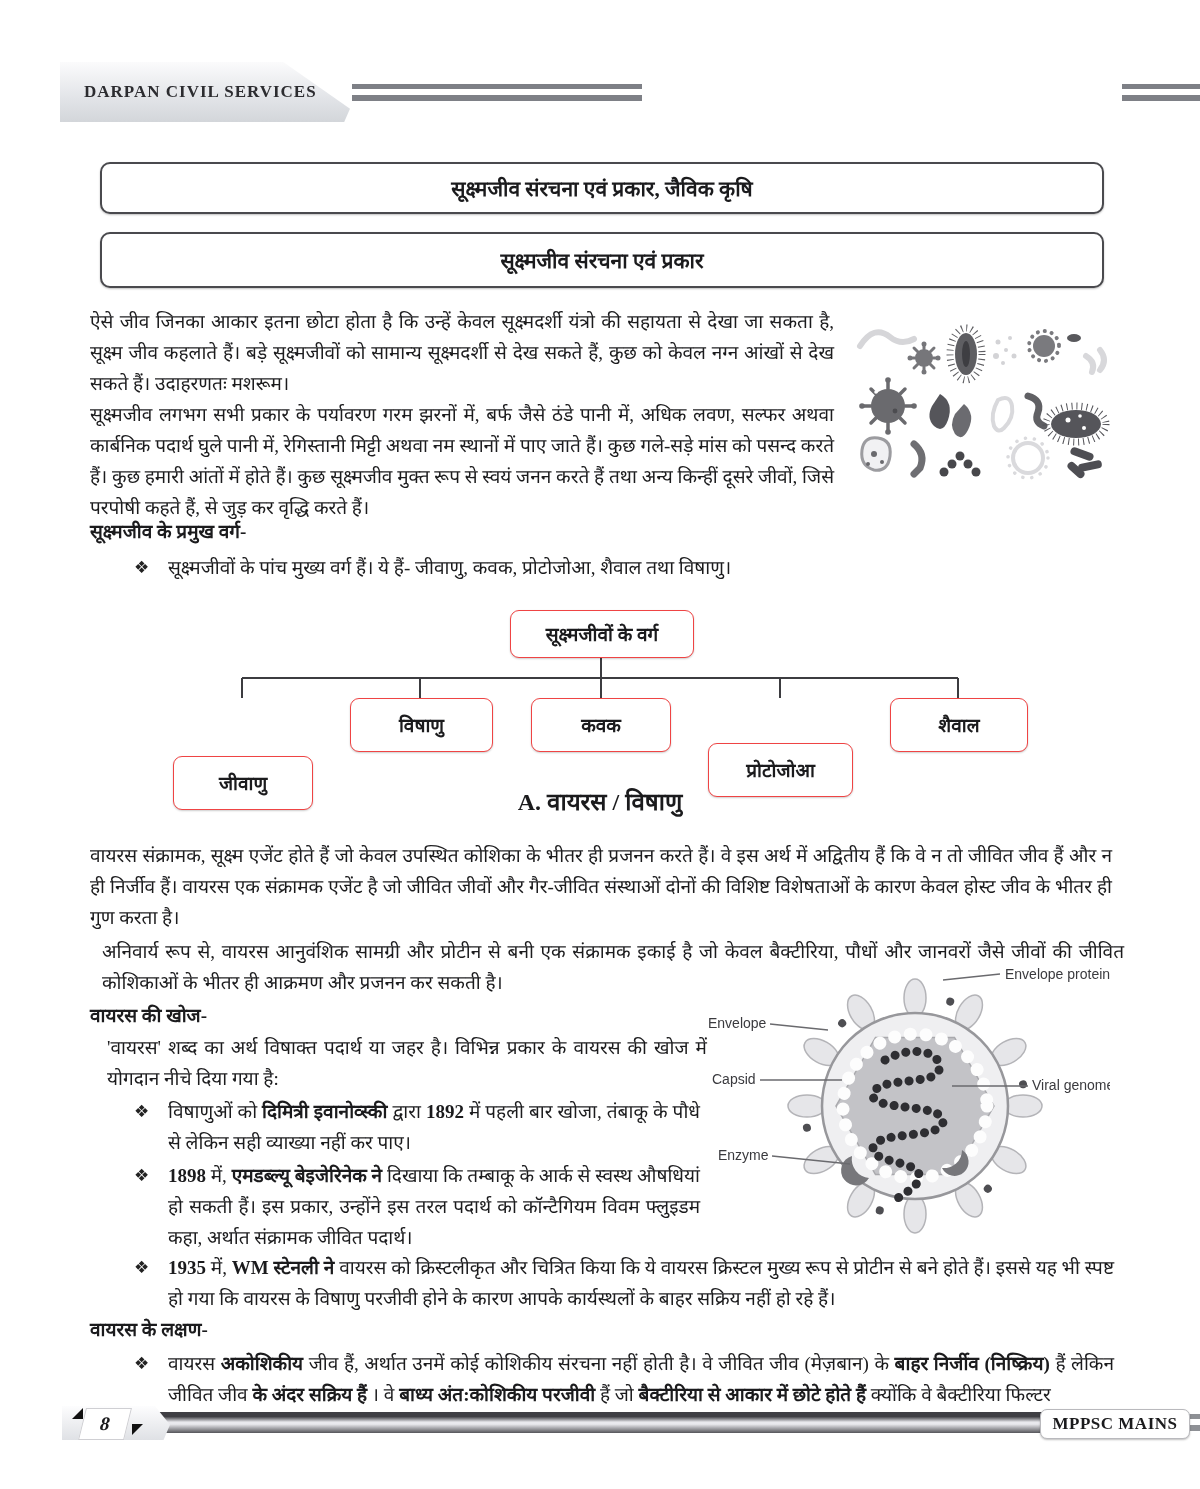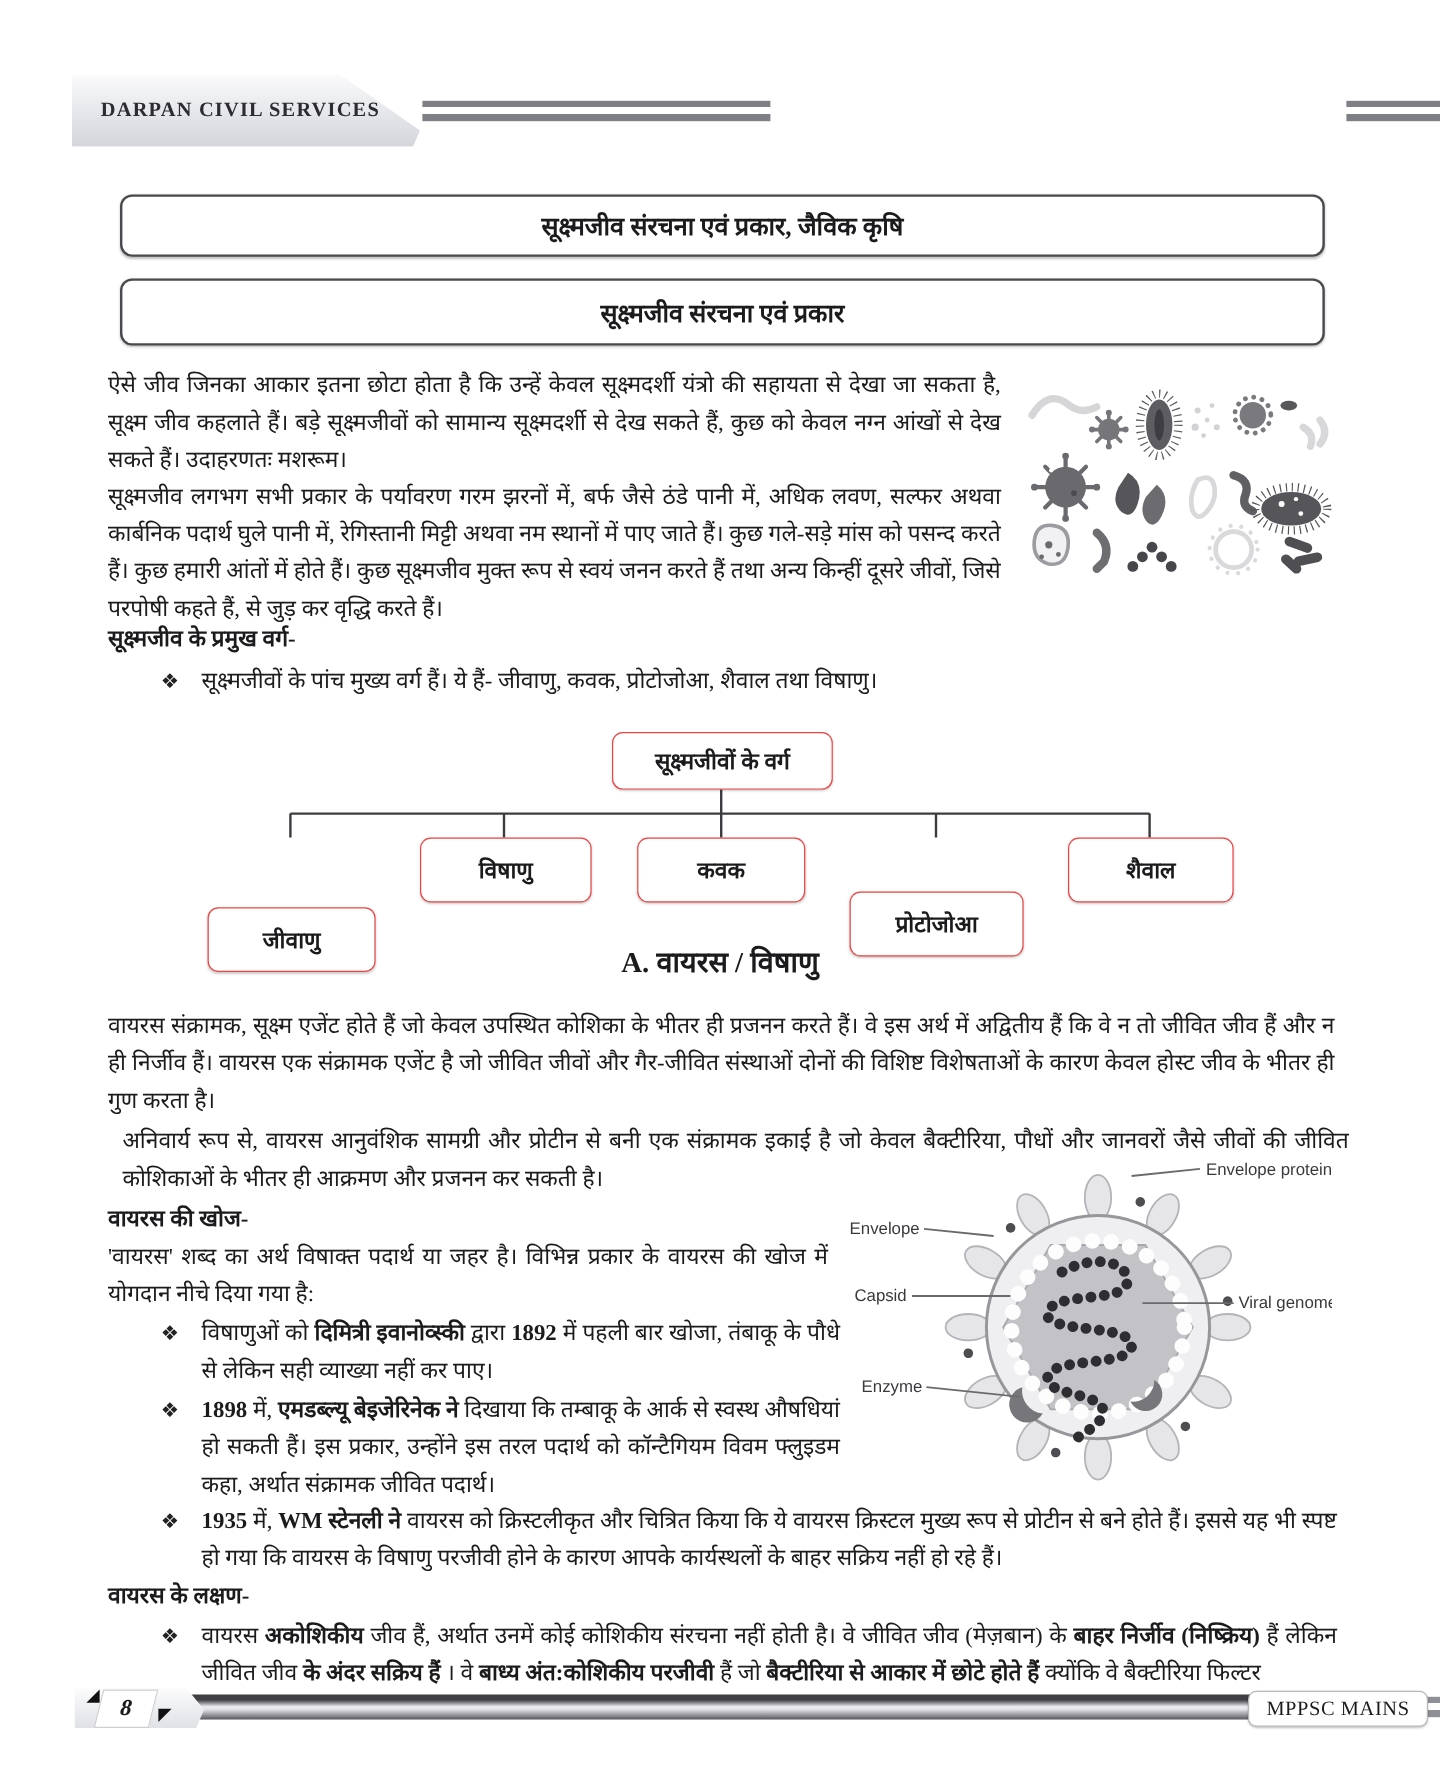--- a/index.html
+++ b/index.html
@@ -48,21 +48,21 @@
     background:linear-gradient(#fdfdfe,#dfe1e5);box-shadow:0 2px 3px rgba(0,0,0,.3);
     clip-path:polygon(0 0,86% 0,100% 55%,94% 100%,0 100%);}
   .page-num{position:absolute;left:82px;top:1408px;width:44px;height:30px;background:#fff;
     transform:skewX(-14deg);border:1px solid #cfcfd3;display:flex;align-items:center;justify-content:center;
     font-weight:bold;font-size:19px;}
   .tri{position:absolute;width:0;height:0;border-style:solid;}
   .tri.a{left:72px;top:1408px;border-width:0 0 11px 11px;border-color:transparent transparent #111 transparent;}
   .tri.b{left:132px;top:1424px;border-width:11px 11px 0 0;border-color:#111 transparent transparent transparent;}
   .mppsc{position:absolute;left:1040px;top:1409px;width:148px;height:28px;background:#fff;
     border:1px solid #b9b9bd;border-radius:7px;display:flex;align-items:center;justify-content:center;
-    font-weight:normal;font-size:17px;letter-spacing:.5px;box-shadow:0 1px 2px rgba(0,0,0,.25);}
+    font-weight:bold;font-size:17px;letter-spacing:.5px;box-shadow:0 1px 2px rgba(0,0,0,.25);}
   b{font-weight:bold;}
   .lbl{font-family:"Liberation Sans","DejaVu Sans",sans-serif;font-size:14px;fill:#3a3a3e;}
 </style>
 </head>
 <body>
 
 <div class="page">
 
   <div class="hdr-ribbon">
     <span class="brand">DARPAN CIVIL SERVICES</span>
@@ -202,21 +202,21 @@
     <div class="node" style="left:558px;top:92px;width:143px;height:52px;margin-top:45px;">प्रोटोजोआ</div>
     <div class="node" style="left:740px;top:92px;width:136px;height:52px;">शैवाल</div>
   </div>
 
   <div class="center-heading" style="top:784px;">A.   वायरस / विषाणु</div>
 
   <div class="blk" style="left:90px;top:840px;width:1022px;">वायरस संक्रामक, सूक्ष्म एजेंट होते हैं जो केवल उपस्थित कोशिका के भीतर ही प्रजनन करते हैं। वे इस अर्थ में अद्वितीय हैं कि वे न तो जीवित जीव हैं और न ही निर्जीव हैं। वायरस एक संक्रामक एजेंट है जो जीवित जीवों और गैर-जीवित संस्थाओं दोनों की विशिष्ट विशेषताओं के कारण केवल होस्ट जीव के भीतर ही गुण करता है।</div>
   <div class="blk" style="left:90px;top:936px;width:1022px;margin-left:12px;">अनिवार्य रूप से, वायरस आनुवंशिक सामग्री और प्रोटीन से बनी एक संक्रामक इकाई है जो केवल बैक्टीरिया, पौधों और जानवरों जैसे जीवों की जीवित कोशिकाओं के भीतर ही आक्रमण और प्रजनन कर सकती है।</div>
 
   <div class="heading" style="left:90px;top:1002px;">वायरस की खोज-</div>
-  <div class="blk" style="left:90px;top:1032px;width:600px;">'वायरस' शब्द का अर्थ विषाक्त पदार्थ या जहर है। विभिन्न प्रकार के वायरस की खोज में योगदान नीचे दिया गया है:</div>
+  <div class="blk" style="left:107px;top:1032px;width:600px;">'वायरस' शब्द का अर्थ विषाक्त पदार्थ या जहर है। विभिन्न प्रकार के वायरस की खोज में योगदान नीचे दिया गया है:</div>
 
   <div class="bullet" style="left:134px;top:1096px;width:566px;">
     <span class="mark">❖</span>
     <span class="btxt"><span>विषाणुओं को </span><b>दिमित्री इवानोव्स्की</b><span> द्वारा </span><b>1892</b><span> में पहली बार खोजा, तंबाकू के पौधे से लेकिन सही व्याख्या नहीं कर पाए।</span></span>
   </div>
   <div class="bullet" style="left:134px;top:1160px;width:566px;">
     <span class="mark">❖</span>
     <span class="btxt"><b>1898</b><span> में, </span><b>एमडब्ल्यू बेइजेरिनेक ने</b><span> दिखाया कि तम्बाकू के आर्क से स्वस्थ औषधियां हो सकती हैं। इस प्रकार, उन्होंने इस तरल पदार्थ को कॉन्टैगियम विवम फ्लुइडम कहा, अर्थात संक्रामक जीवित पदार्थ।</span></span>
   </div>
   <div class="bullet" style="left:134px;top:1252px;width:980px;">

